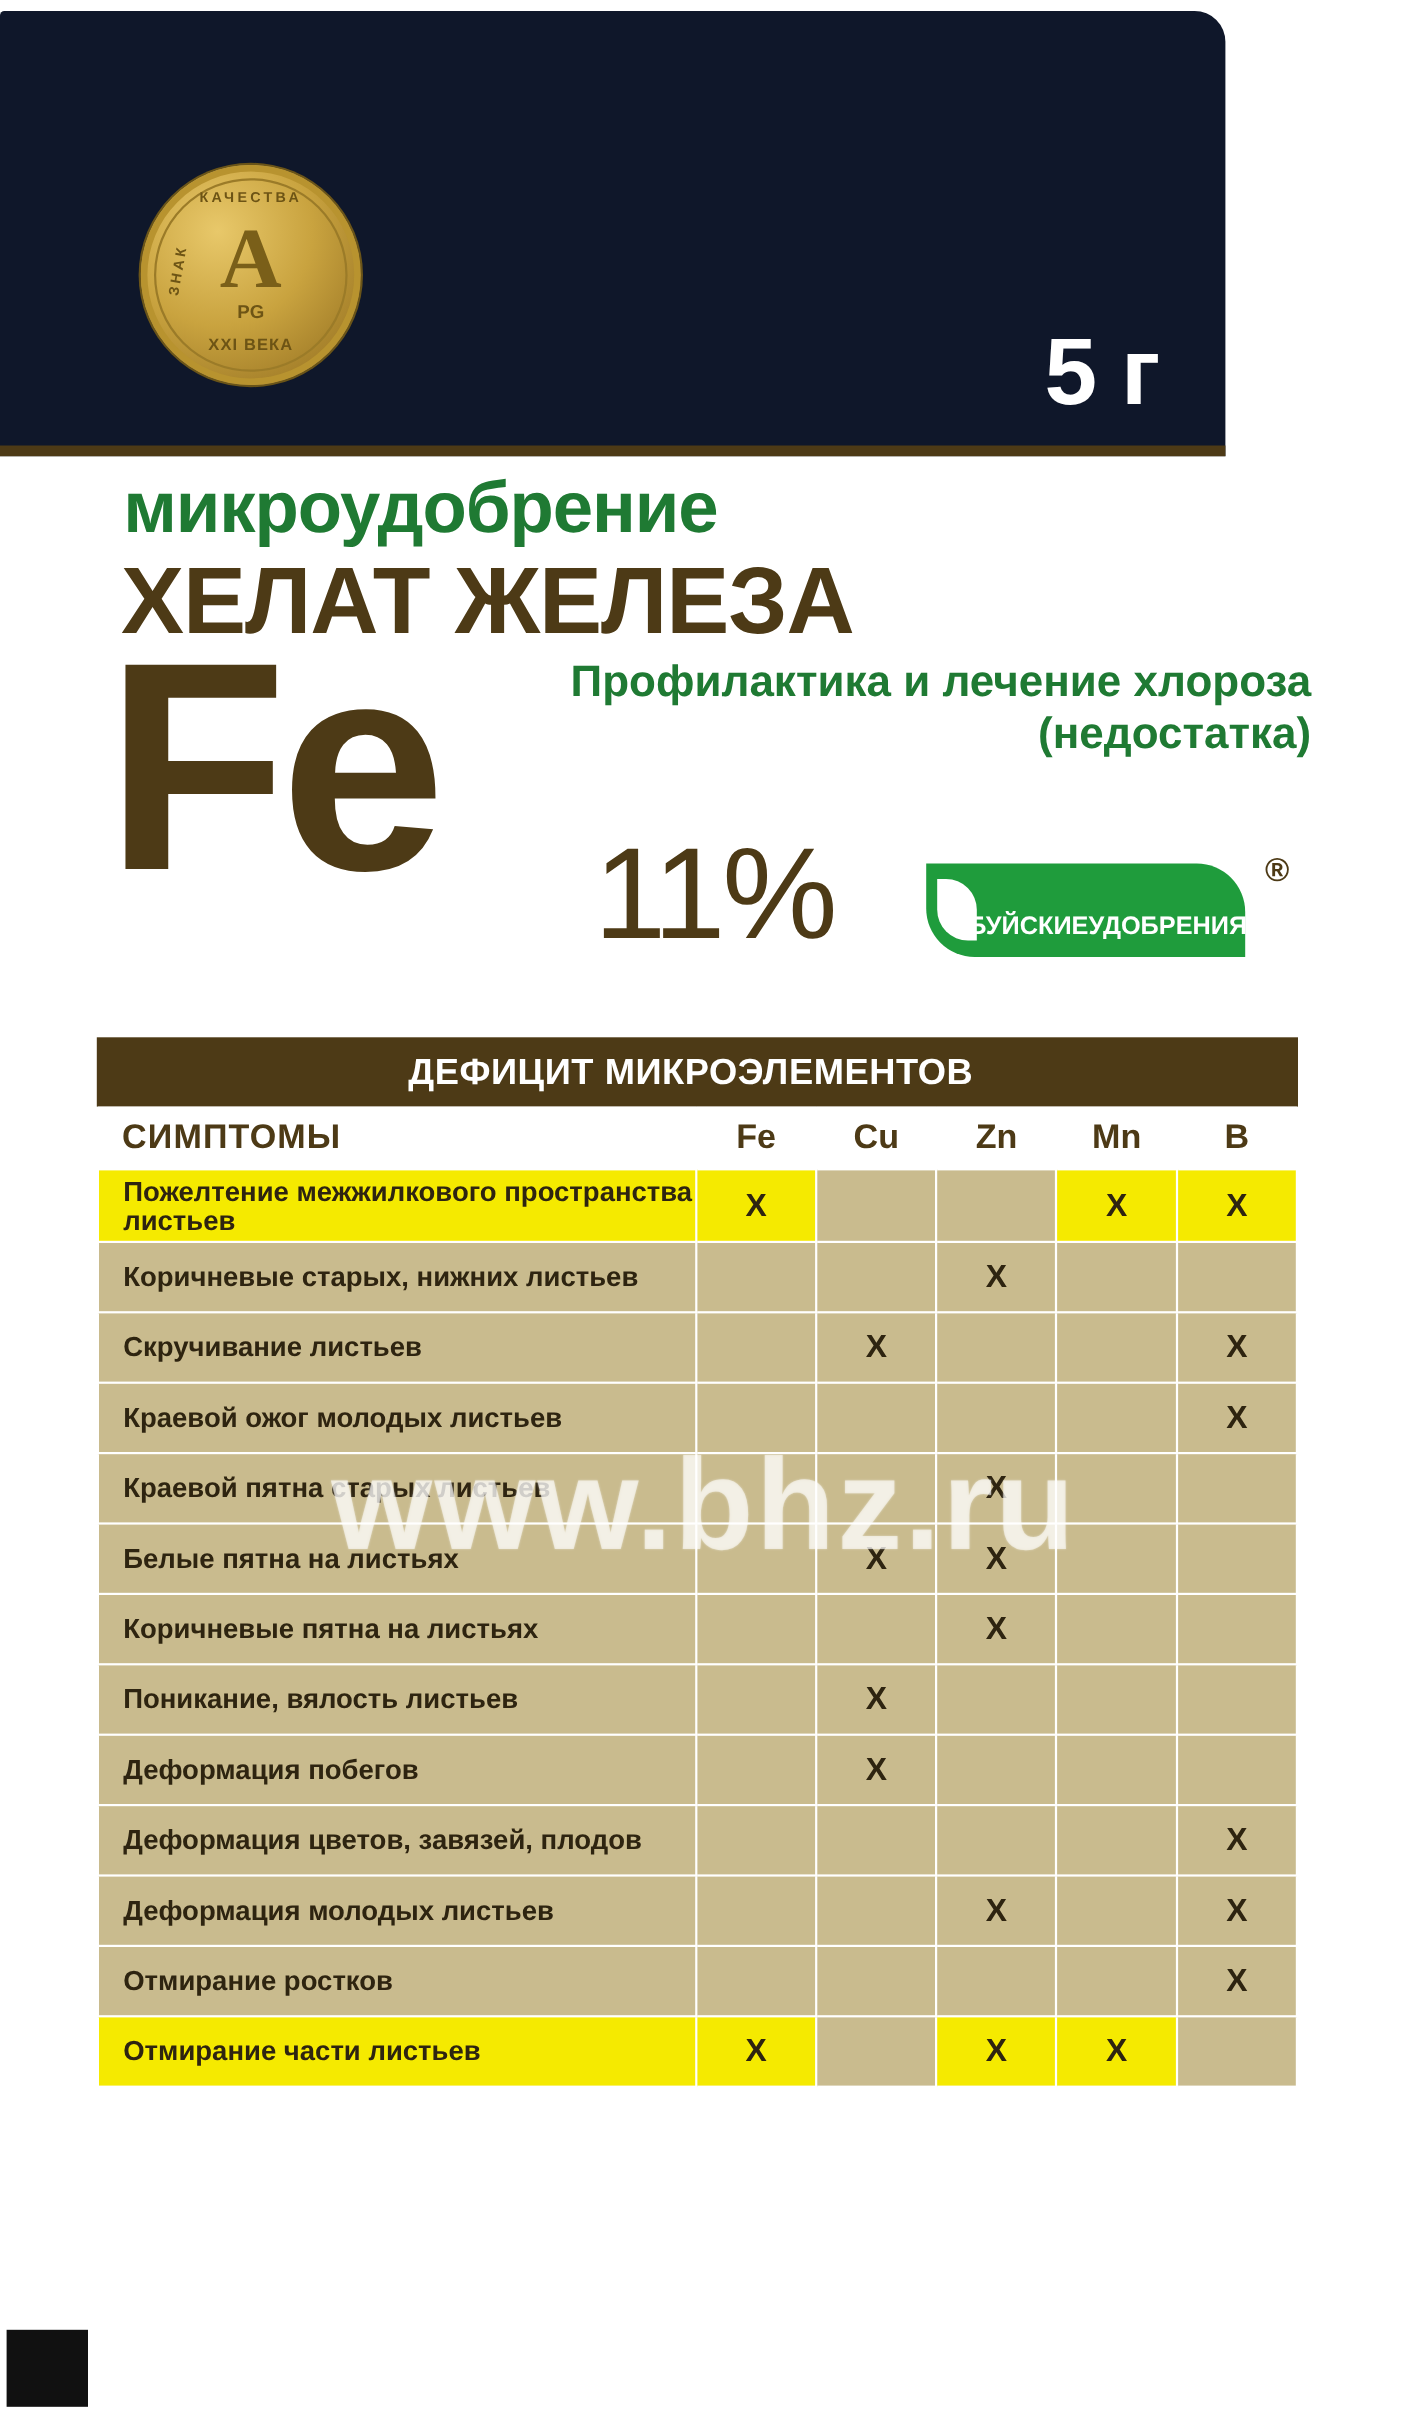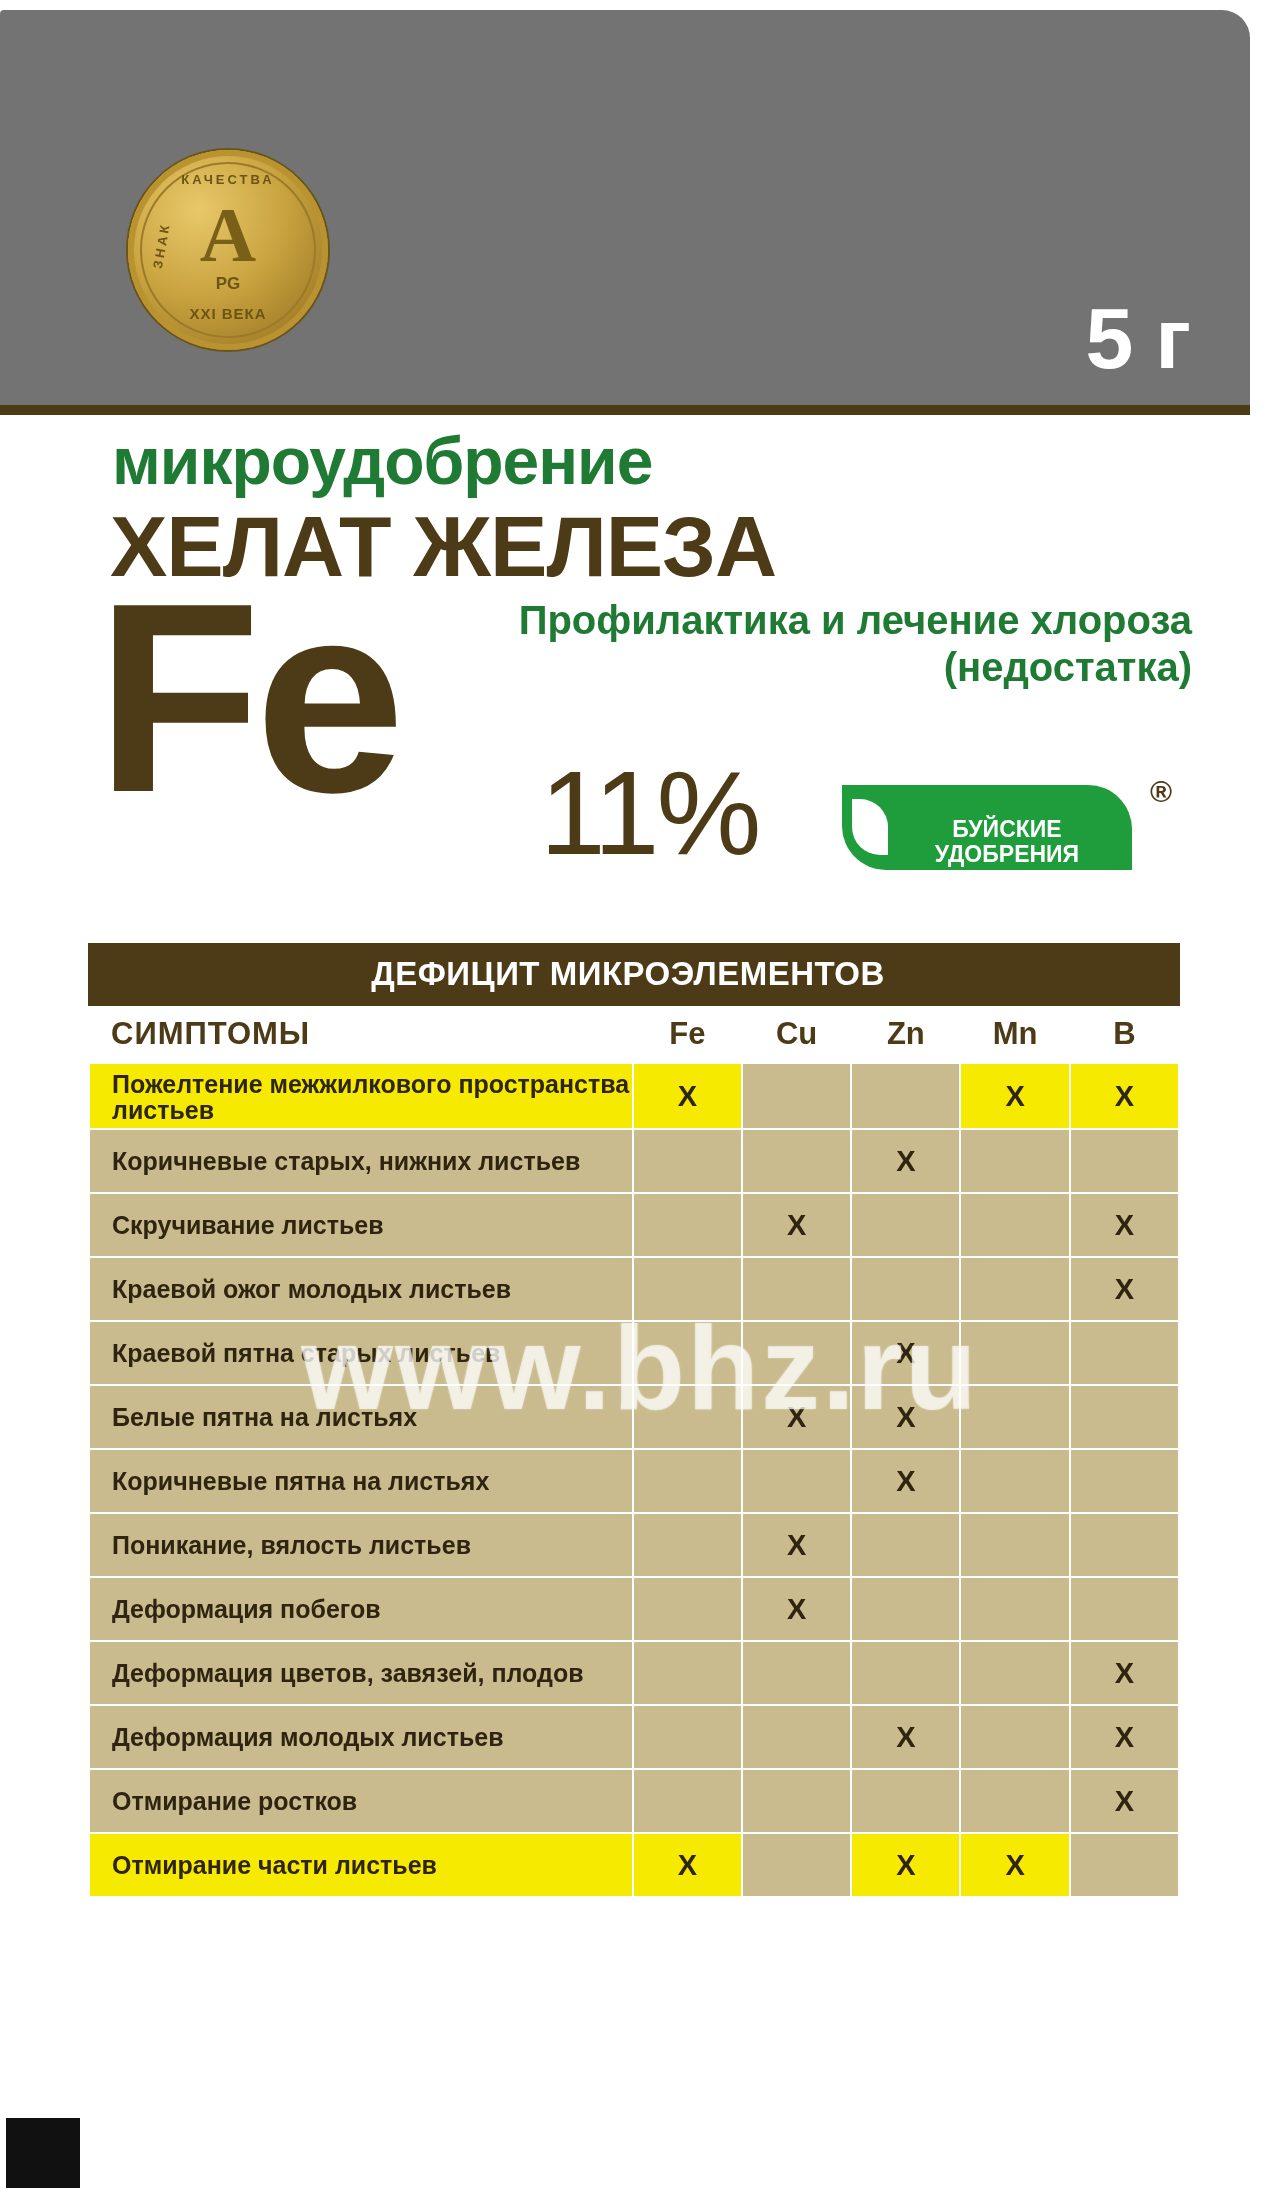--- a/index.html
+++ b/index.html
@@ -17,23 +17,23 @@
     position: relative;
     width: 1275px;
     height: 2193px;
     background: #ffffff;
   }
   
   .top-band {
     position: absolute;
     left: 0;
     top: 10px;
-    width: 1250px;
+    width: 1114px;
     height: 405px;
-    background: #737373;
+    background: #0f172a;
     border-radius: 4px 28px 0 0;
   }
   .top-band::after {
     content: "";
     position: absolute;
     left: 0; right: 0; bottom: 0;
     height: 10px;
     background: #4d3a16;
   }
   .weight {
@@ -170,21 +170,21 @@
   .leaf {
     position: absolute;
     inset: 0;
     background: #1f9c3c;
     border-radius: 0 44px 0 44px;
   }
   .leaf-text {
     position: absolute;
     inset: 0;
     display: flex;
-    flex-direction: column;
+    flex-direction: row;
     align-items: center;
     justify-content: center;
     color: #ffffff;
     font-size: 23px;
     font-weight: bold;
     line-height: 1.08;
     padding-left: 40px;
     box-sizing: border-box;
     margin-top: 28px;
   }

